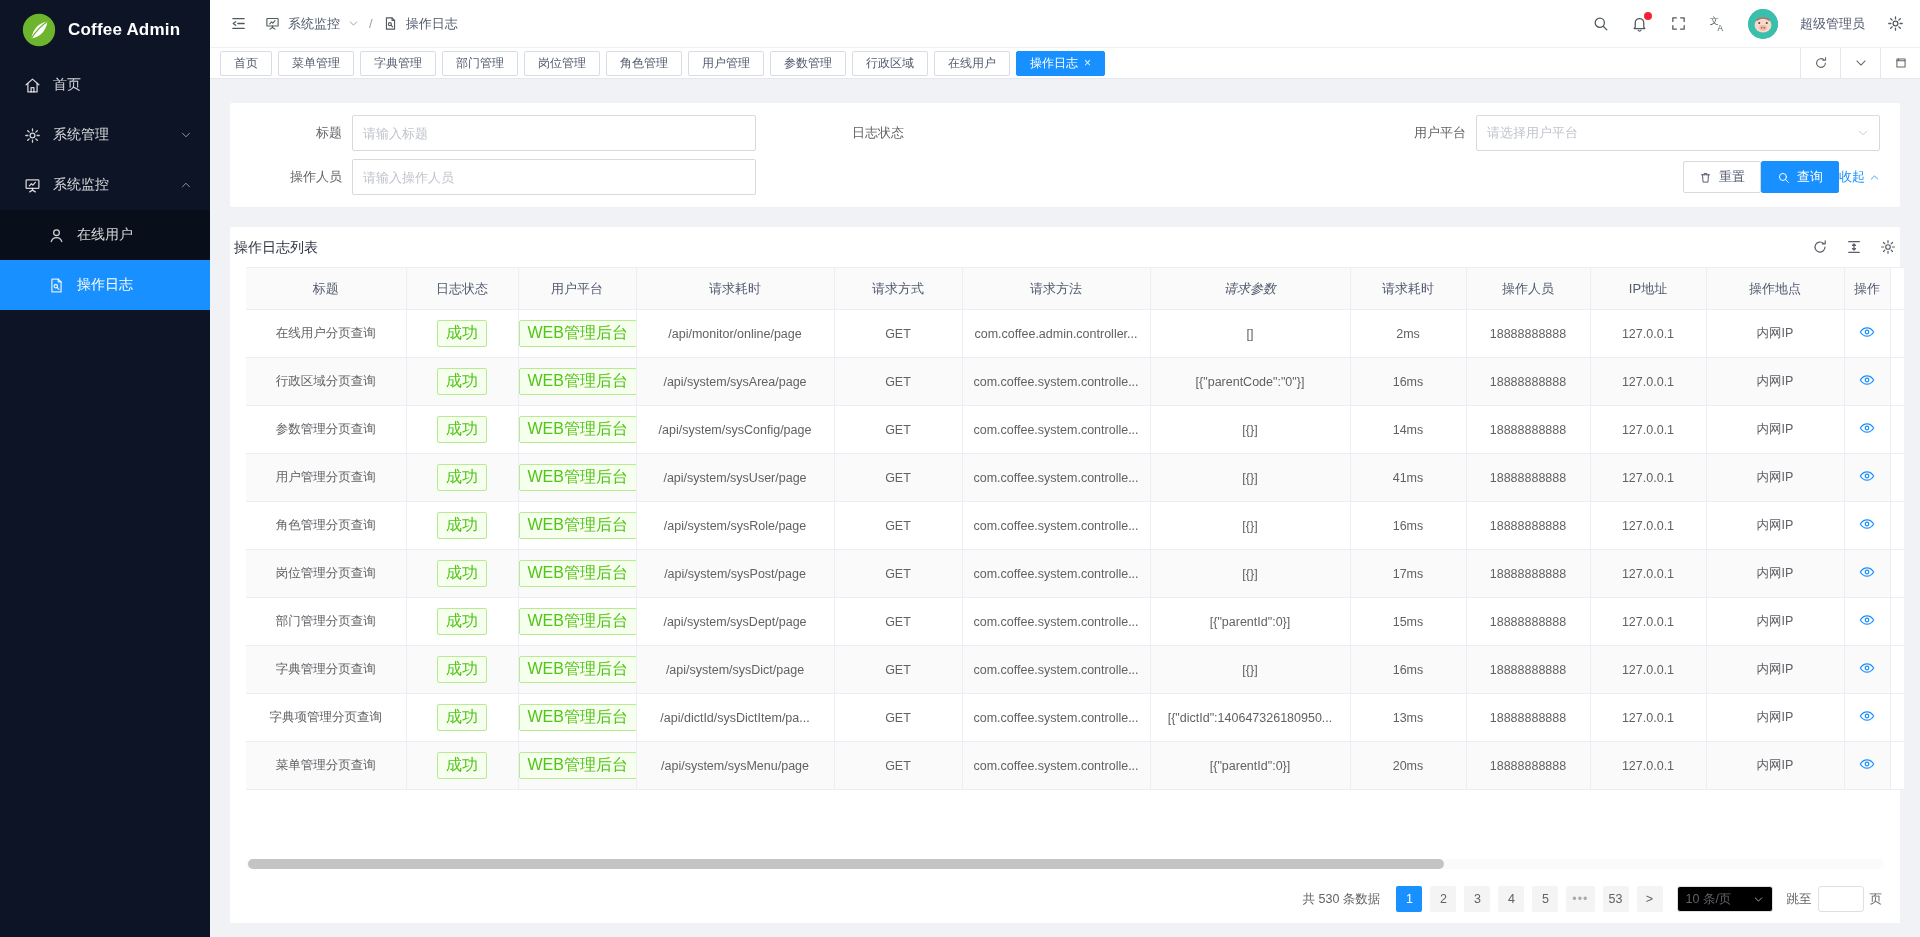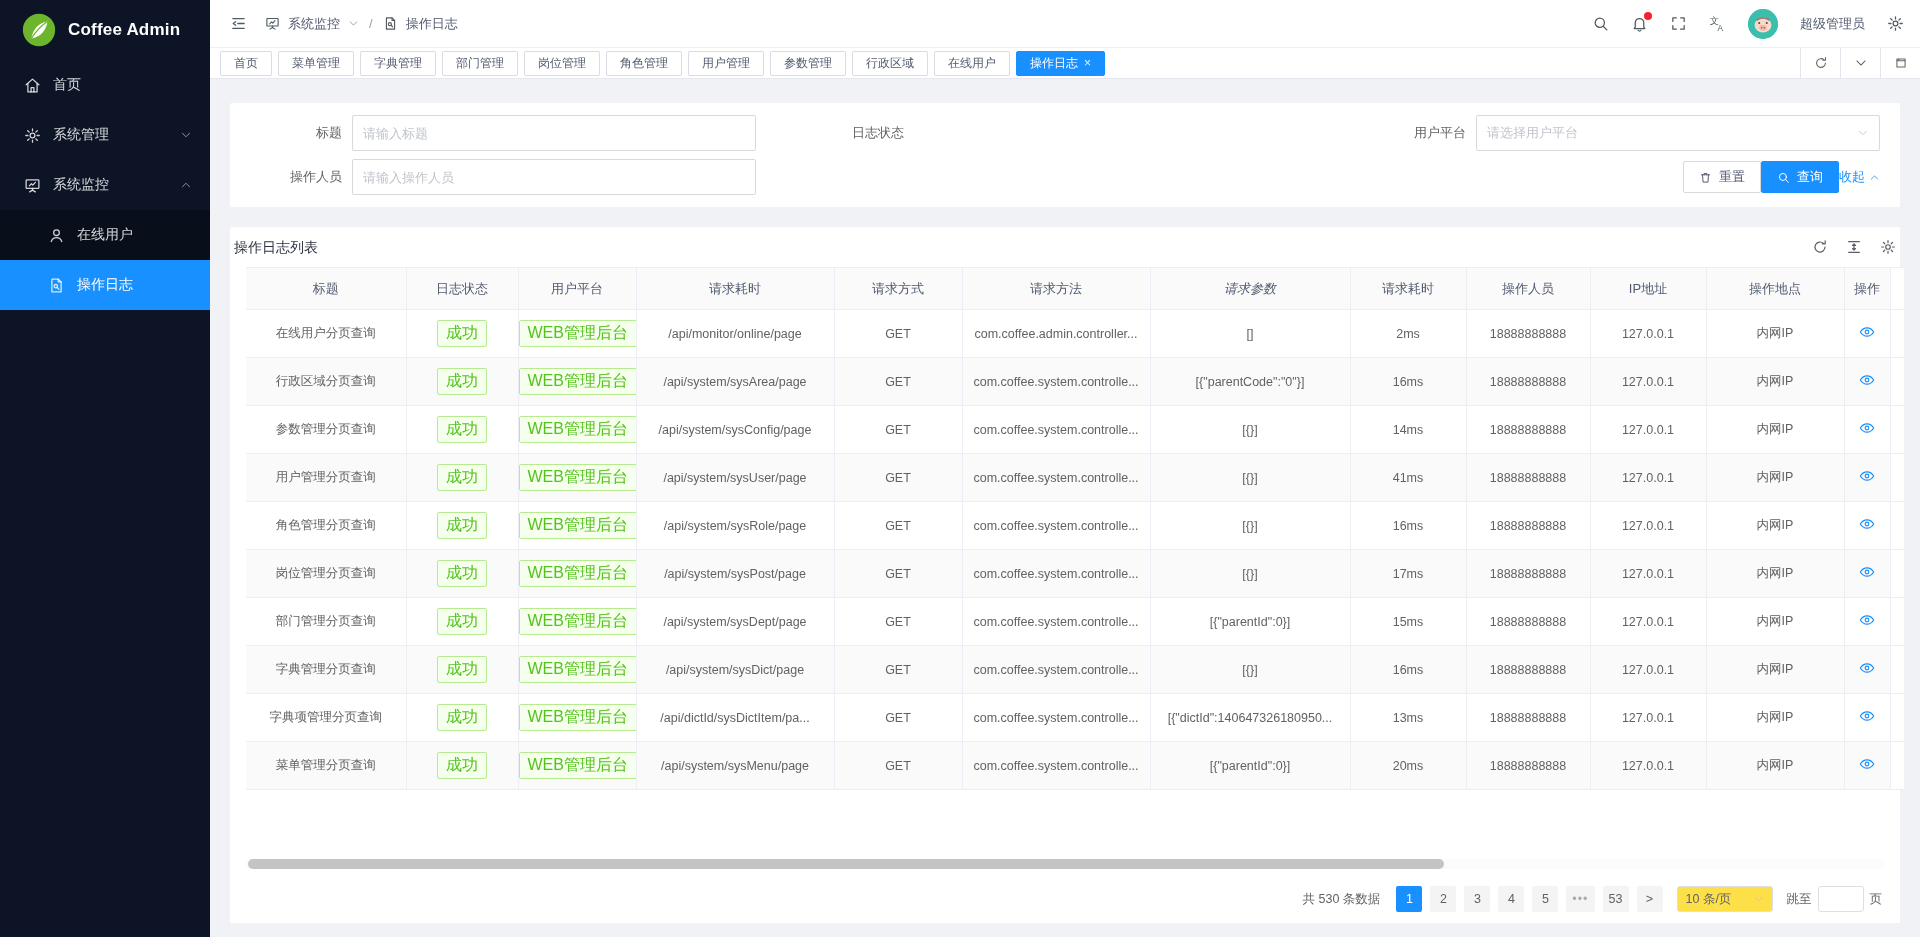--- a/index.html
+++ b/index.html
@@ -95,21 +95,21 @@
   .table-spacer { flex:1; background:#fff; }
   .hscroll { height:10px; margin:0 16px 6px; border-radius:5px; background:#fbfbfb; position:relative; }
   .hscroll-thumb { position:absolute; left:2px; top:0; height:10px; width:73%; background:#c4c4c4; border-radius:5px; }
 
   
   .pager-row { height:48px; display:flex; align-items:center; justify-content:flex-end; gap:8px; padding:0 18px; font-size:12.5px; color:#606266; background:#fff; }
   .pager-total { margin-right:8px; }
   .page-btn { min-width:26px; height:26px; padding:0 6px; display:inline-flex; align-items:center; justify-content:center; background:#f4f4f5; color:#606266; border-radius:2px; cursor:pointer; }
   .page-btn.active { background:#1890ff; color:#fff; }
   .page-btn.dots { color:#a8abb2; letter-spacing:1px; }
-  .page-size { height:26px; min-width:96px; border:1px solid #dcdfe6; border-radius:3px; background:#fde047; display:inline-flex; align-items:center; justify-content:space-between; padding:0 8px; gap:6px; cursor:pointer; margin-left:6px; }
+  .page-size { height:26px; min-width:96px; border:1px solid #dcdfe6; border-radius:3px; background:#000000; display:inline-flex; align-items:center; justify-content:space-between; padding:0 8px; gap:6px; cursor:pointer; margin-left:6px; }
   .page-size .chev svg { width:11px; height:11px; color:#c0c4cc; }
   .jump { display:inline-flex; align-items:center; gap:6px; margin-left:6px; }
   .jump input { width:46px; height:26px; border:1px solid #dcdfe6; border-radius:3px; outline:none; text-align:center; font:inherit; }
 </style>
 </head>
 <body>
 
 <aside class="sidebar">
   <div class="logo-row">
     <span class="icon">

